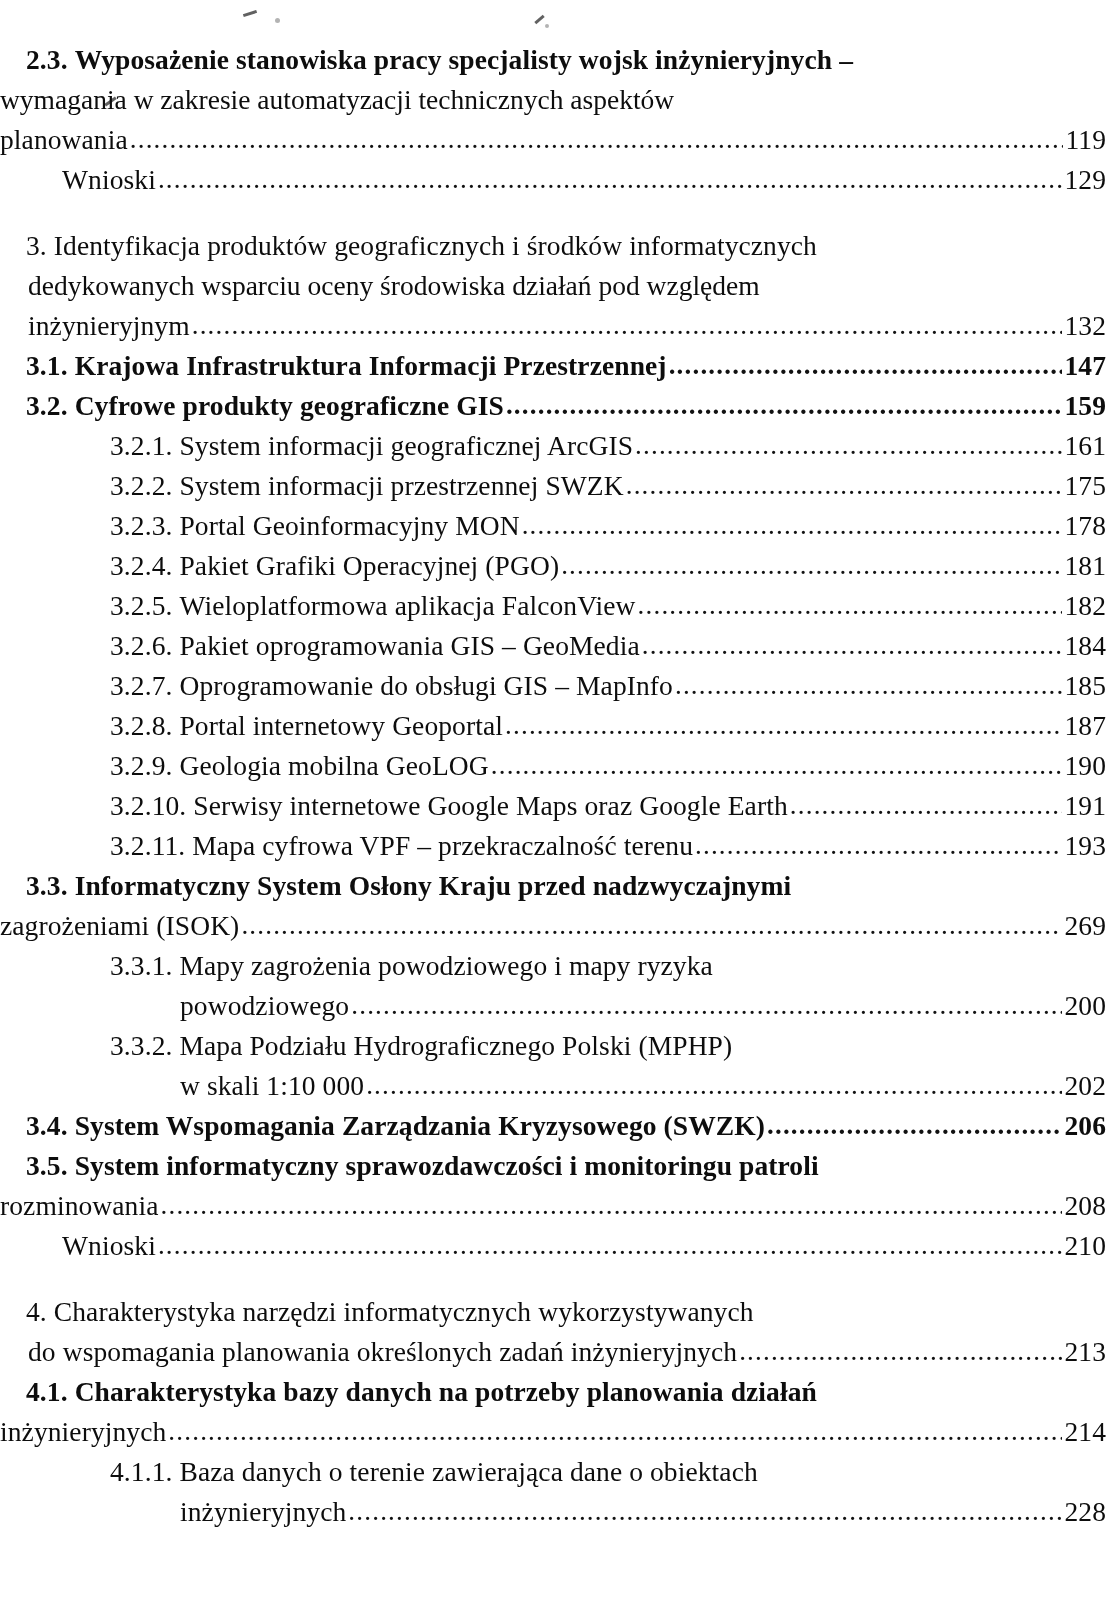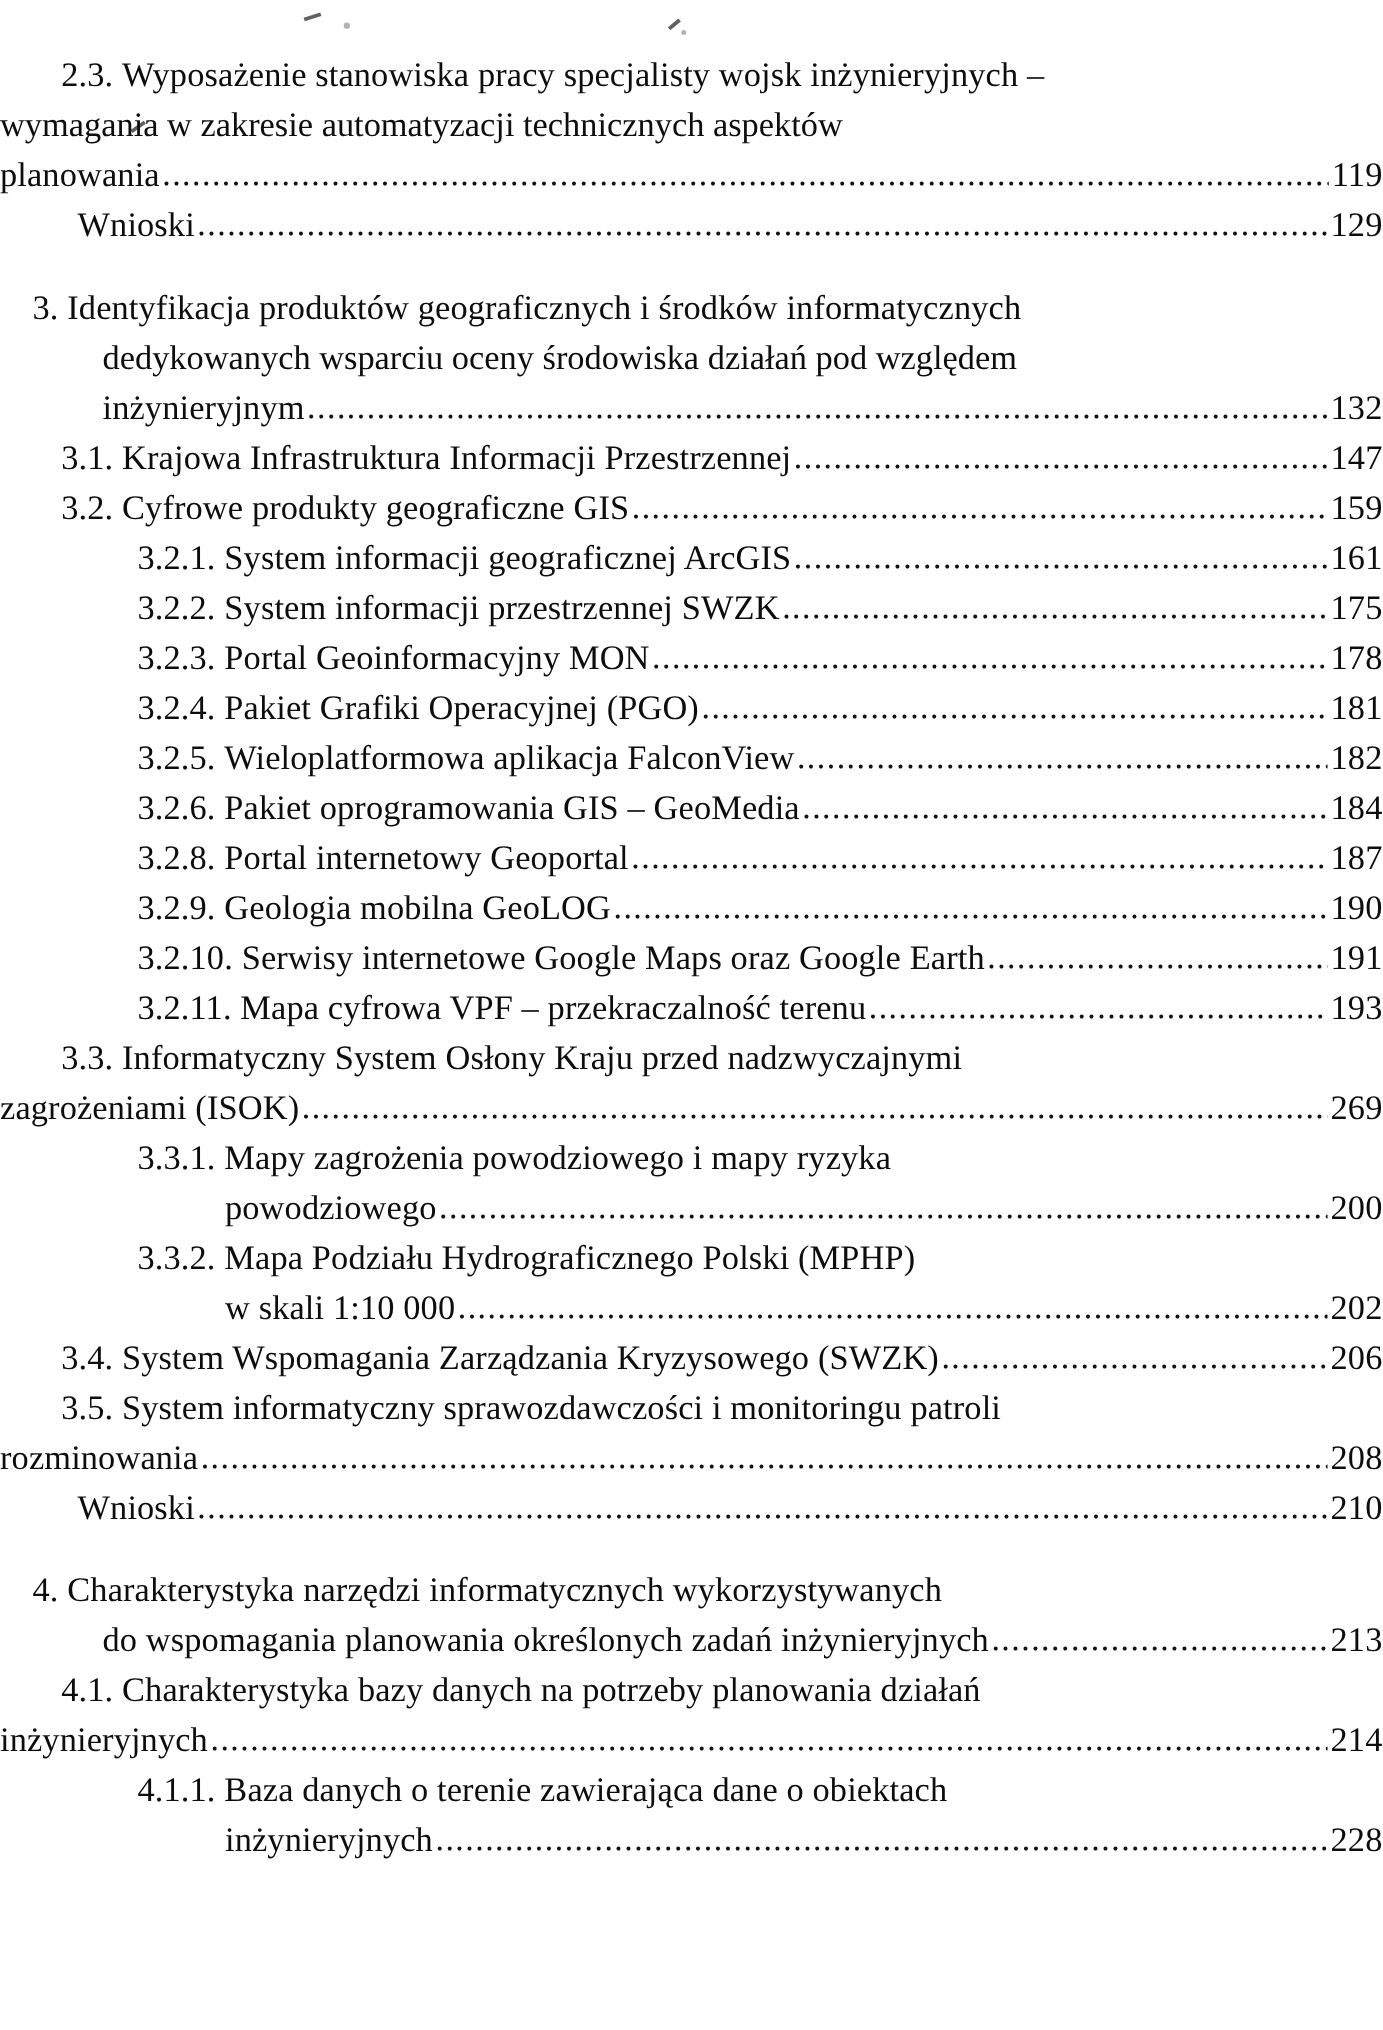--- a/index.html
+++ b/index.html
@@ -66,22 +66,22 @@
   
   .cont {
     font-size: 27.5px;
     line-height: 40px;
     white-space: pre;
   }
   .gap-lg { height: 26px; }
 
   
   .lvl0 { padding-left: 26px; }   
-  .lvl0b { padding-left: 82px; }  
-  .lvl1 { padding-left: 49px; }   
+  .lvl0b { padding-left: 28px; }  
+  .lvl1 { padding-left: 26px; font-weight: bold; }   
   .lvl1b { } 
   .lvl2 { padding-left: 110px; }  
   .lvl2b { padding-left: 180px; } 
   .wnioski { padding-left: 62px; justify-content: space-between; }
   .right-pad { padding-right: 78px; }
 
   
   .speck {
     position: absolute;
     background: #9a9a9a;
@@ -196,20 +196,27 @@
     </div>
 
     <div class="entry lvl2">
       <span class="num">3.2.6.</span>
       <span class="txt">&nbsp;</span>
       <span class="txt">Pakiet oprogramowania GIS – GeoMedia</span>
       <span class="leader"></span>
       <span class="pg">184</span>
     </div>
 
+    <div class="entry lvl2">
+      <span class="num">3.2.7.</span>
+      <span class="txt">&nbsp;</span>
+      <span class="txt">Oprogramowanie do obsługi GIS – MapInfo</span>
+      <span class="leader"></span>
+      <span class="pg">185</span>
+    </div>
 
     <div class="entry lvl2">
       <span class="num">3.2.8.</span>
       <span class="txt">&nbsp;</span>
       <span class="txt">Portal internetowy Geoportal</span>
       <span class="leader"></span>
       <span class="pg">187</span>
     </div>
 
     <div class="entry lvl2">

